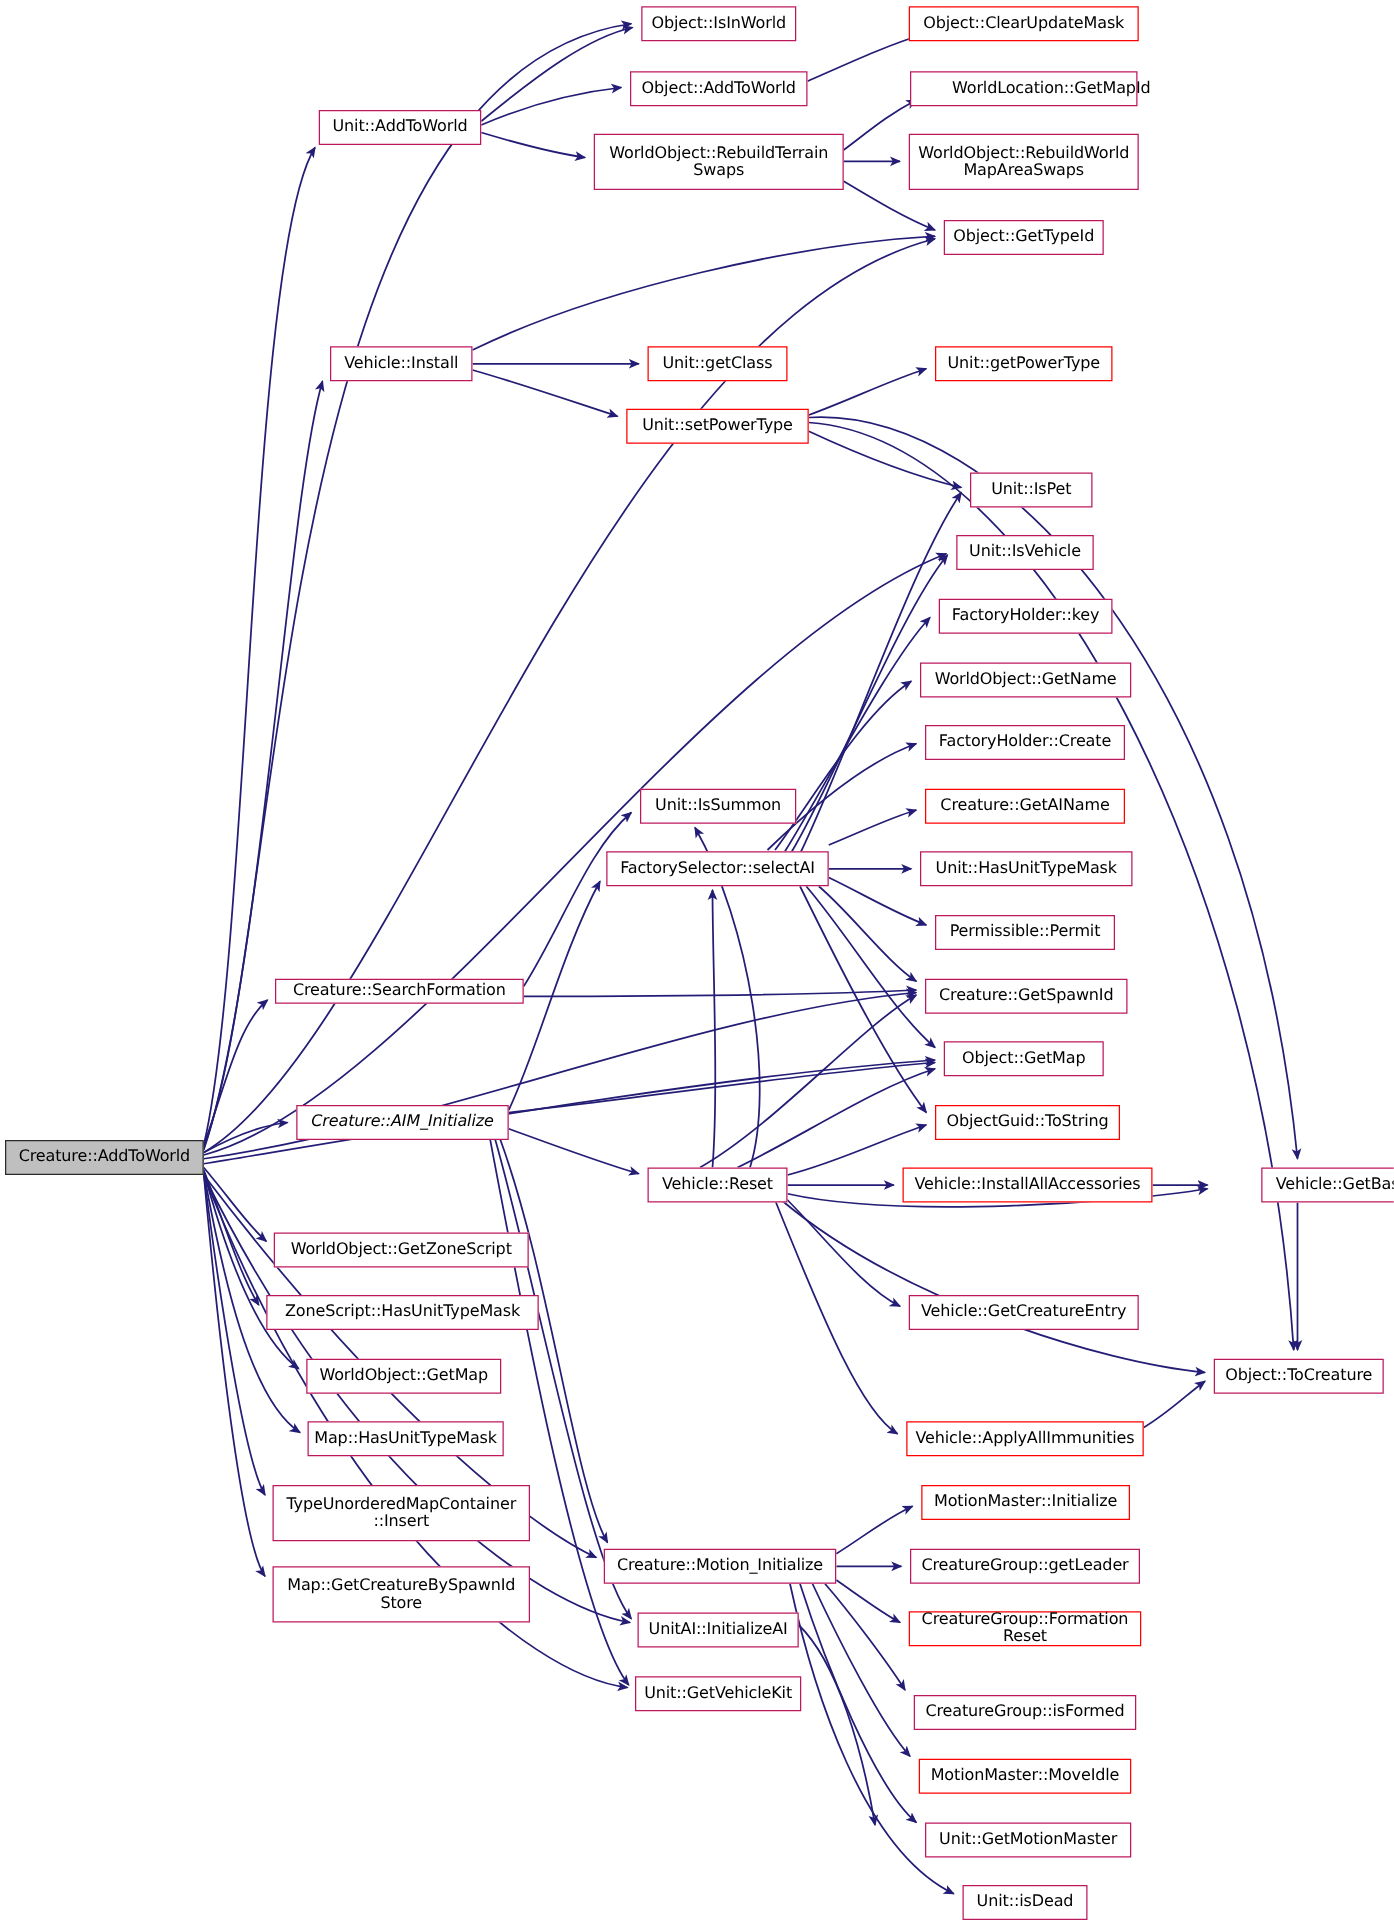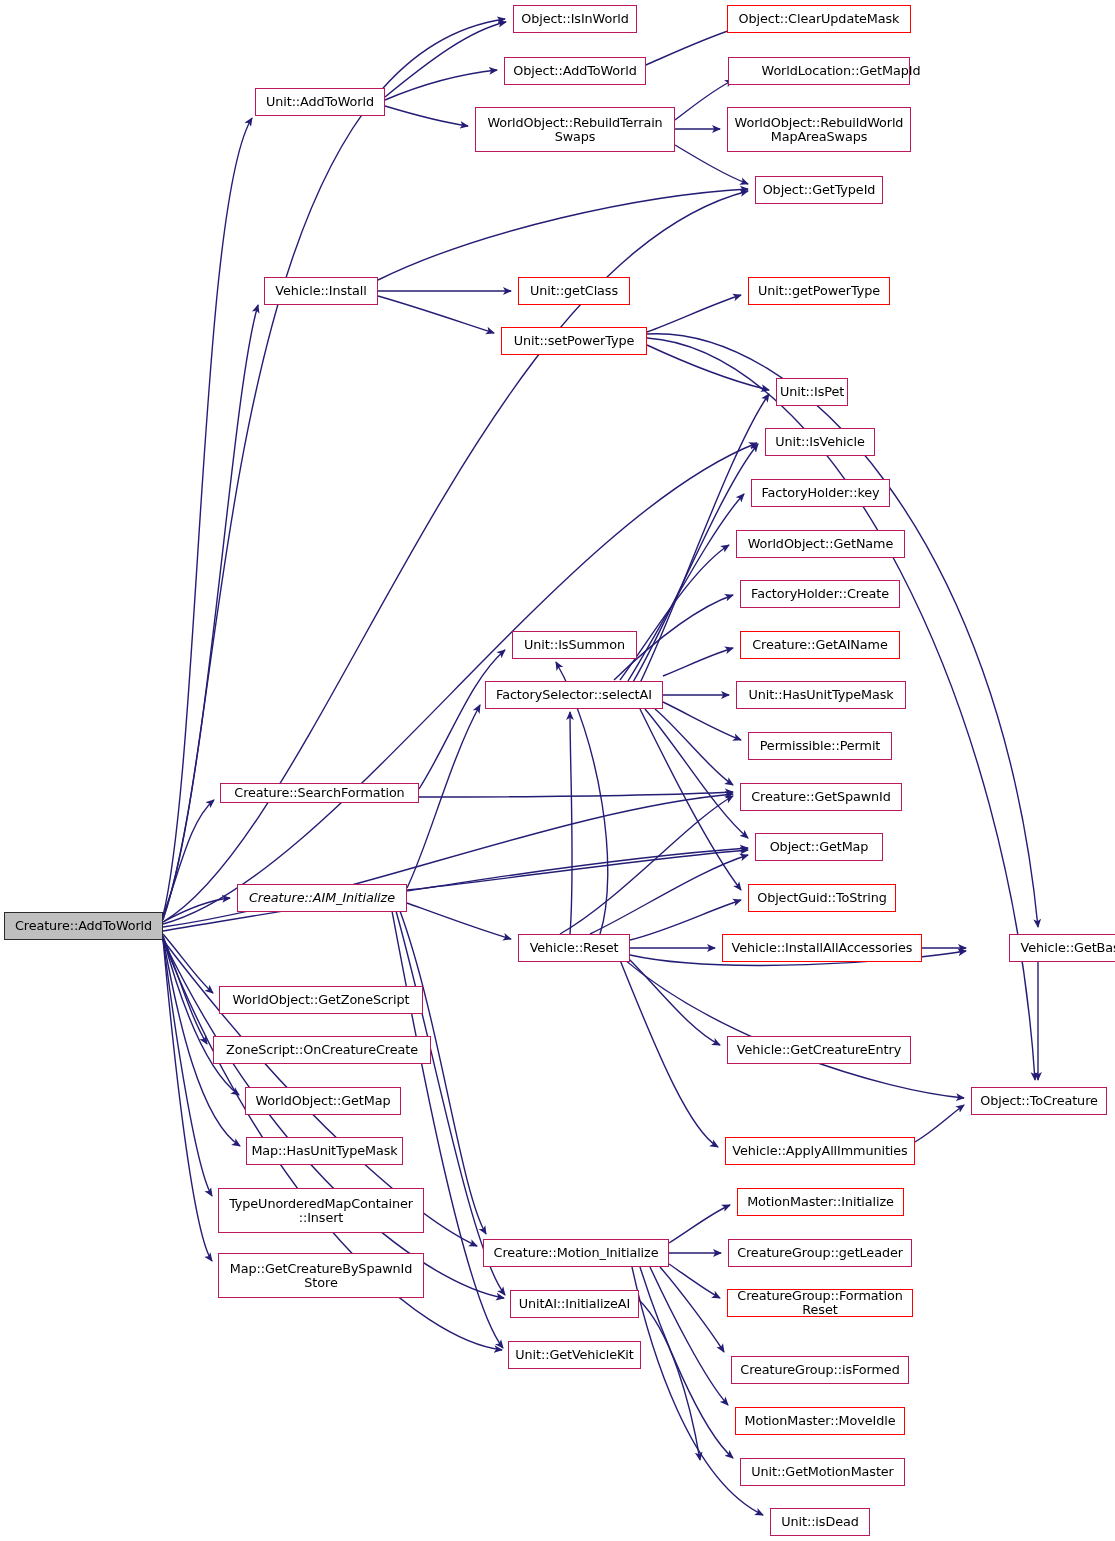--- a/index.html
+++ b/index.html
@@ -108,41 +108,41 @@
       <div class="node" style="left: 255px; top: 88px; width: 130px; height: 28px;">Unit::AddToWorld</div>
       <div class="node" style="left: 475px; top: 107px; width: 200px; height: 45px;">WorldObject::RebuildTerrain
 Swaps</div>
       <div class="node" style="left: 727px; top: 107px; width: 184px; height: 45px;">WorldObject::RebuildWorld
 MapAreaSwaps</div>
       <div class="node" style="left: 755px; top: 176px; width: 128px; height: 28px;">Object::GetTypeId</div>
       <div class="node" style="left: 264px; top: 277px; width: 114px; height: 28px;">Vehicle::Install</div>
       <div class="node red" style="left: 518px; top: 277px; width: 112px; height: 28px;">Unit::getClass</div>
       <div class="node red" style="left: 748px; top: 277px; width: 142px; height: 28px;">Unit::getPowerType</div>
       <div class="node red" style="left: 501px; top: 327px; width: 146px; height: 28px;">Unit::setPowerType</div>
-      <div class="node" style="left: 776px; top: 378px; width: 72px; height: 28px;">Unit::IsPet</div>
+      <div class="node" style="left: 776px; top: 378px; width: 98px; height: 28px;">Unit::IsPet</div>
       <div class="node" style="left: 765px; top: 428px; width: 110px; height: 28px;">Unit::IsVehicle</div>
       <div class="node" style="left: 751px; top: 479px; width: 139px; height: 28px;">FactoryHolder::key</div>
       <div class="node" style="left: 736px; top: 530px; width: 169px; height: 28px;">WorldObject::GetName</div>
       <div class="node" style="left: 740px; top: 580px; width: 160px; height: 28px;">FactoryHolder::Create</div>
       <div class="node red" style="left: 740px; top: 631px; width: 160px; height: 28px;">Creature::GetAIName</div>
       <div class="node" style="left: 736px; top: 681px; width: 170px; height: 28px;">Unit::HasUnitTypeMask</div>
       <div class="node" style="left: 748px; top: 732px; width: 144px; height: 28px;">Permissible::Permit</div>
       <div class="node" style="left: 512px; top: 631px; width: 125px; height: 28px;">Unit::IsSummon</div>
       <div class="node" style="left: 485px; top: 681px; width: 178px; height: 28px;">FactorySelector::selectAI</div>
       <div class="node" style="left: 220px; top: 783px; width: 199px; height: 20px;">Creature::SearchFormation</div>
       <div class="node" style="left: 740px; top: 783px; width: 162px; height: 28px;">Creature::GetSpawnId</div>
       <div class="node" style="left: 755px; top: 833px; width: 128px; height: 28px;">Object::GetMap</div>
       <div class="node red" style="left: 748px; top: 884px; width: 148px; height: 28px;">ObjectGuid::ToString</div>
       <div class="node" style="left: 237px; top: 884px; width: 170px; height: 28px; font-style: italic;">Creature::AIM_Initialize</div>
       <div class="node" style="left: 518px; top: 934px; width: 112px; height: 28px;">Vehicle::Reset</div>
       <div class="node red" style="left: 722px; top: 934px; width: 200px; height: 28px;">Vehicle::InstallAllAccessories</div>
       <div class="node" style="left: 973px; top: 934px; width: 130px; height: 28px; margin-left: 36px;">Vehicle::GetBase</div>
       <div class="node cur" style="left: 4px; top: 912px; width: 159px; height: 28px;">Creature::AddToWorld</div>
       <div class="node" style="left: 219px; top: 986px; width: 204px; height: 28px;">WorldObject::GetZoneScript</div>
-      <div class="node" style="left: 213px; top: 1036px; width: 218px; height: 28px;">ZoneScript::OnCreatureCreate</div>
+      <div class="node" style="left: 213px; top: 1036px; width: 218px; height: 28px;">ZoneScript::HasUnitTypeMask</div>
       <div class="node" style="left: 245px; top: 1087px; width: 156px; height: 28px;">WorldObject::GetMap</div>
       <div class="node" style="left: 246px; top: 1137px; width: 157px; height: 28px;">Map::HasUnitTypeMask</div>
       <div class="node" style="left: 218px; top: 1188px; width: 206px; height: 45px;">TypeUnorderedMapContainer
 ::Insert</div>
       <div class="node" style="left: 218px; top: 1253px; width: 206px; height: 45px;">Map::GetCreatureBySpawnId
 Store</div>
       <div class="node" style="left: 727px; top: 1036px; width: 184px; height: 28px;">Vehicle::GetCreatureEntry</div>
       <div class="node" style="left: 971px; top: 1087px; width: 136px; height: 28px;">Object::ToCreature</div>
       <div class="node red" style="left: 725px; top: 1137px; width: 190px; height: 28px;">Vehicle::ApplyAllImmunities</div>
       <div class="node red" style="left: 737px; top: 1188px; width: 167px; height: 28px;">MotionMaster::Initialize</div>

